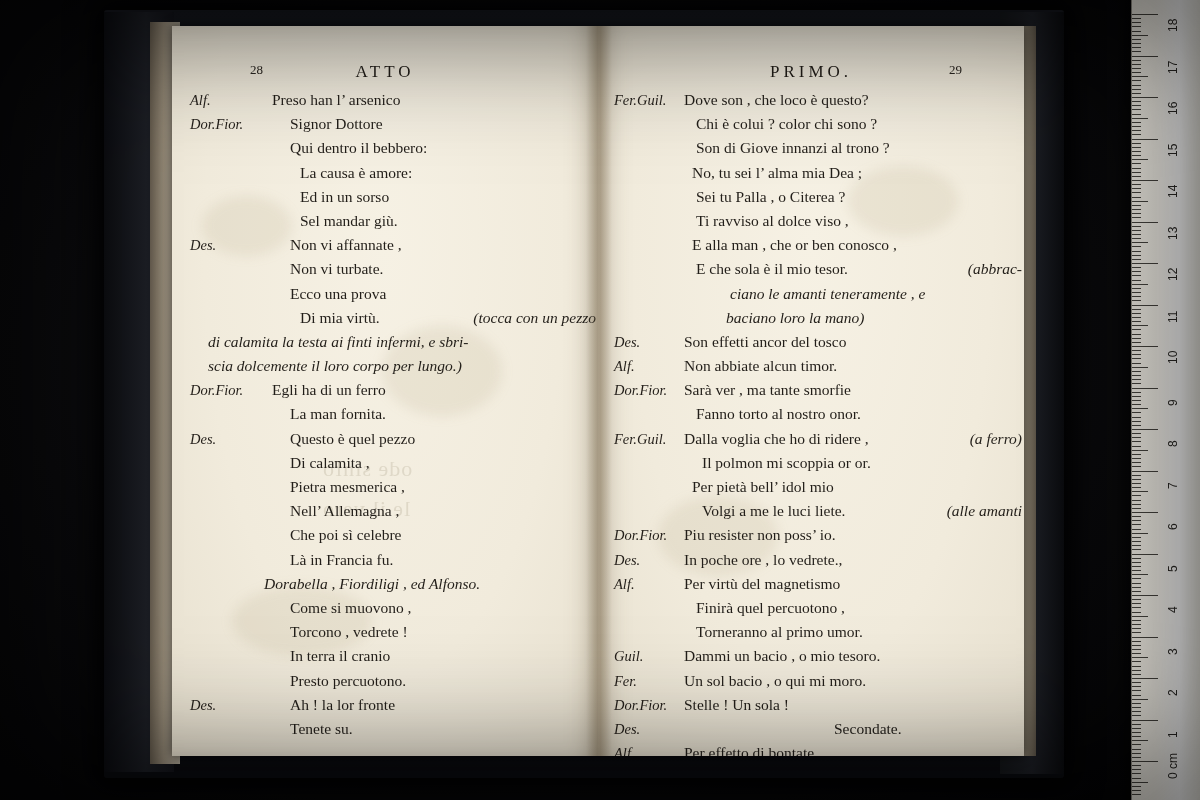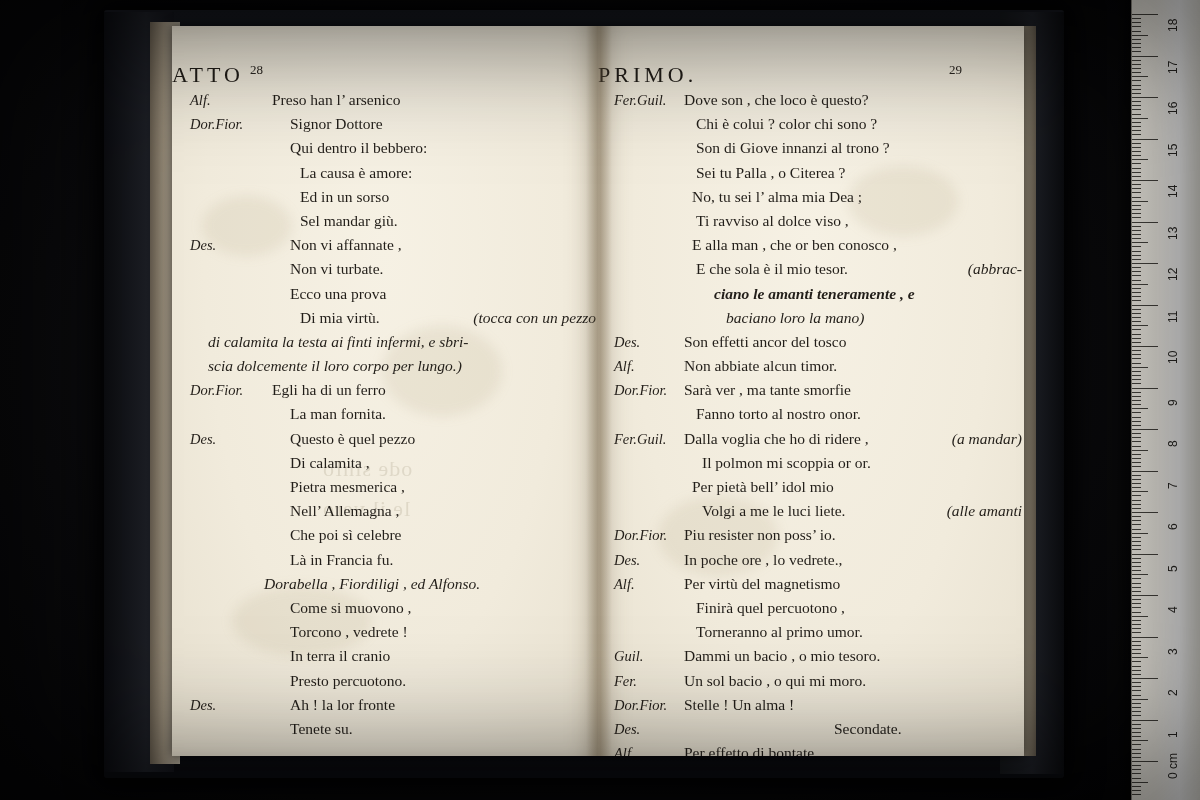--- a/index.html
+++ b/index.html
@@ -136,23 +136,23 @@
     font-size: 17px;
   }
   .folio {
     position: absolute;
     font-size: 13px;
     color: #2a2520;
   }
   .run-title {
     position: absolute;
     width: 100%;
-    text-align: left;
+    text-align: center;
     letter-spacing: 4px;
-    font-size: 22px;
+    font-size: 17px;
     color: #211d18;
   }
   .lines {
     position: absolute;
     top: 62px;
     left: 0;
     width: 100%;
     text-align: right;
   }
   .ln {
@@ -349,37 +349,37 @@
             <span class="spk">Fer.Guil.</span>
             <span class="txt" style="left: 86px;">Dove son , che loco è questo?</span>
           </div>
           <div class="ln">
             <span class="txt" style="left: 98px;">Chi è colui ? color chi sono ?</span>
           </div>
           <div class="ln">
             <span class="txt" style="left: 98px;">Son di Giove innanzi al trono ?</span>
           </div>
           <div class="ln">
+            <span class="txt" style="left: 94px;">No, tu sei l’ alma mia Dea ;</span>
+          </div>
+          <div class="ln">
             <span class="txt" style="left: 98px;">Sei tu Palla , o Citerea ?</span>
-          </div>
-          <div class="ln">
-            <span class="txt" style="left: 94px;">No, tu sei l’ alma mia Dea ;</span>
           </div>
           <div class="ln">
             <span class="txt" style="left: 98px;">Ti ravviso al dolce viso ,</span>
           </div>
           <div class="ln">
             <span class="txt" style="left: 94px;">E alla man , che or ben conosco ,</span>
           </div>
           <div class="ln">
             <span class="txt" style="left: 98px;">E che sola è il mio tesor.</span>
             <span class="txt it" style="left: auto; position: absolute; right: 2px;">(abbrac-</span>
           </div>
           <div class="ln">
-            <span class="txt it" style="left: 116px; font-weight: bold;">ciano le amanti teneramente , e</span>
+            <span class="txt it" style="left: 132px;">ciano le amanti teneramente , e</span>
           </div>
           <div class="ln">
             <span class="txt it" style="left: 128px;">baciano loro la mano)</span>
           </div>
           <div class="ln">
             <span class="spk">Des.</span>
             <span class="txt" style="left: 86px;">Son effetti ancor del tosco</span>
           </div>
           <div class="ln">
             <span class="spk">Alf.</span>
@@ -388,21 +388,21 @@
           <div class="ln">
             <span class="spk">Dor.Fior.</span>
             <span class="txt" style="left: 86px;">Sarà ver , ma tante smorfie</span>
           </div>
           <div class="ln">
             <span class="txt" style="left: 98px;">Fanno torto al nostro onor.</span>
           </div>
           <div class="ln">
             <span class="spk">Fer.Guil.</span>
             <span class="txt" style="left: 86px;">Dalla voglia che ho di ridere ,</span>
-            <span class="txt it" style="left: auto; position: absolute; right: 2px;">(a mandar)</span>
+            <span class="txt it" style="left: auto; position: absolute; right: 2px;">(a ferro)</span>
           </div>
           <div class="ln">
             <span class="txt" style="left: 104px;">Il polmon mi scoppia or or.</span>
           </div>
           <div class="ln">
             <span class="txt" style="left: 94px;">Per pietà bell’ idol mio</span>
           </div>
           <div class="ln">
             <span class="txt" style="left: 104px;">Volgi a me le luci liete.</span>
             <span class="txt it" style="left: auto; position: absolute; right: 2px;">(alle amanti</span>
@@ -428,21 +428,21 @@
           <div class="ln">
             <span class="spk">Guil.</span>
             <span class="txt" style="left: 86px;">Dammi un bacio , o mio tesoro.</span>
           </div>
           <div class="ln">
             <span class="spk">Fer.</span>
             <span class="txt" style="left: 86px;">Un sol bacio , o qui mi moro.</span>
           </div>
           <div class="ln">
             <span class="spk">Dor.Fior.</span>
-            <span class="txt" style="left: 86px;">Stelle ! Un alma !</span>
+            <span class="txt" style="left: 86px;">Stelle ! Un sola !</span>
           </div>
           <div class="ln">
             <span class="spk">Des.</span>
             <span class="txt" style="left: 236px;">Secondate.</span>
           </div>
           <div class="ln">
             <span class="spk">Alf.</span>
             <span class="txt" style="left: 86px;">Per effetto di bontate.</span>
           </div>
         </div>

